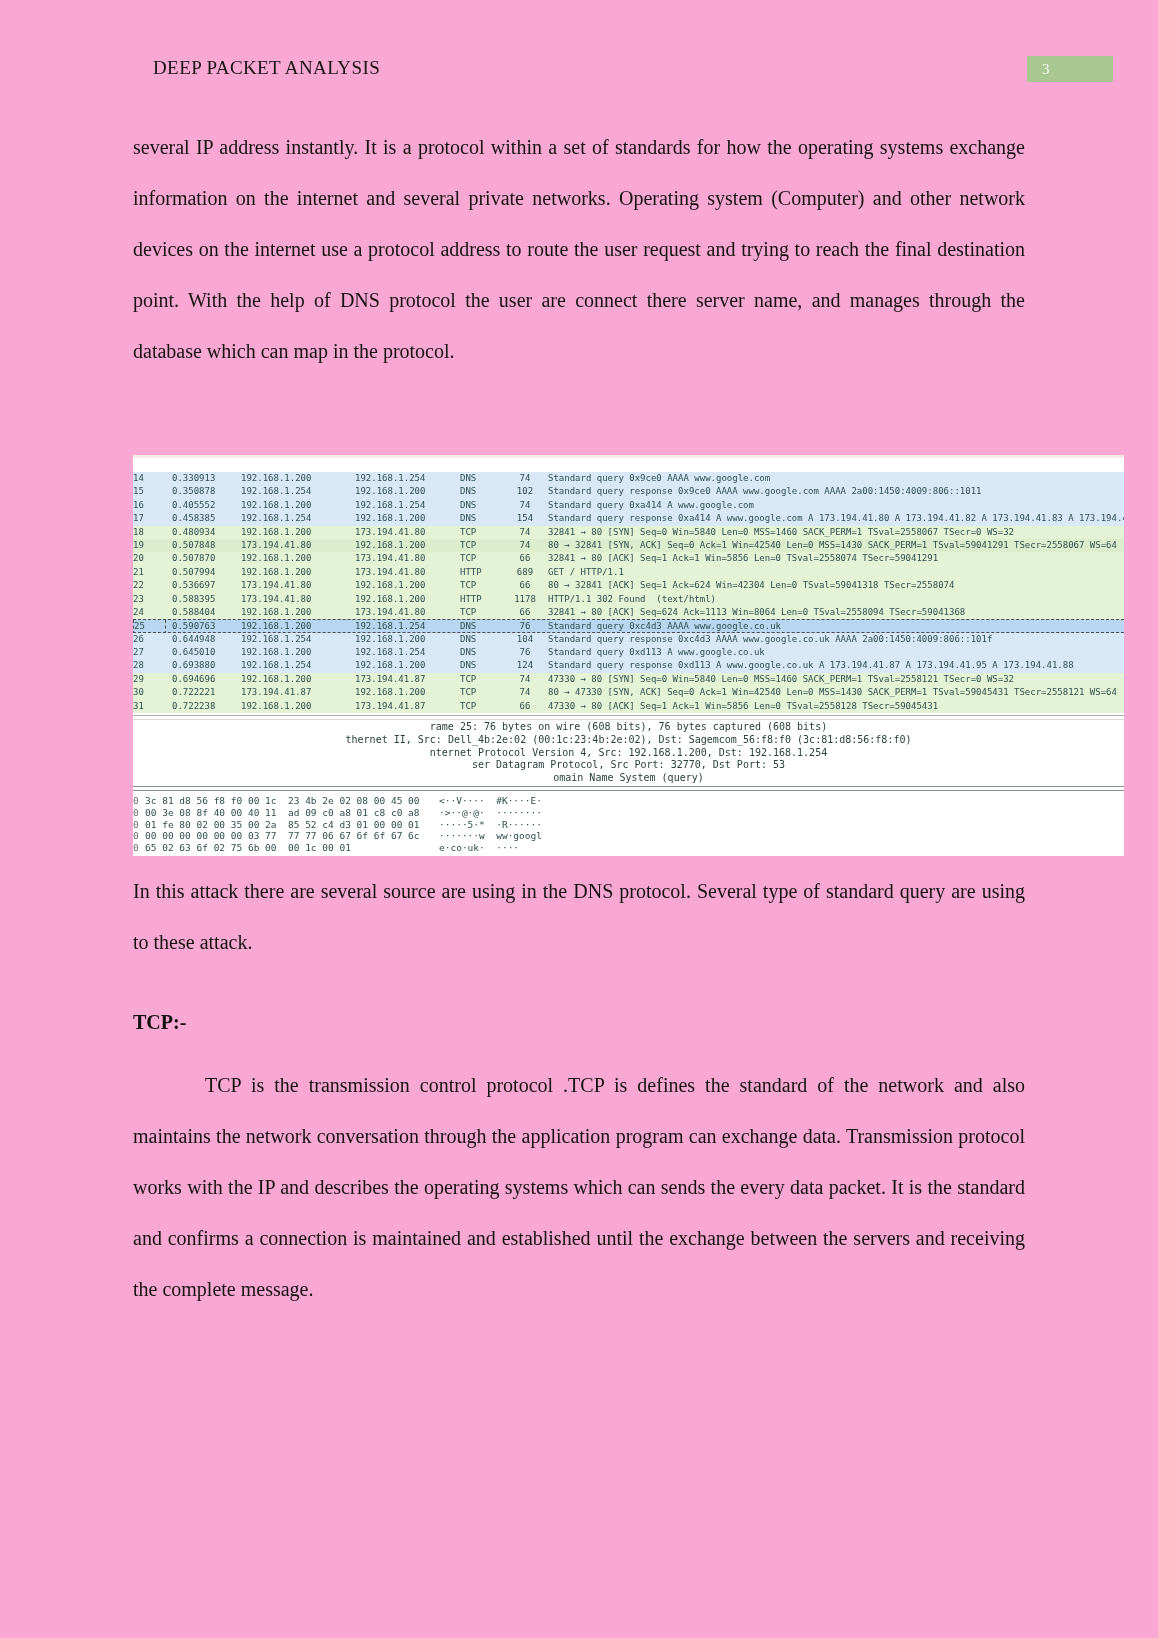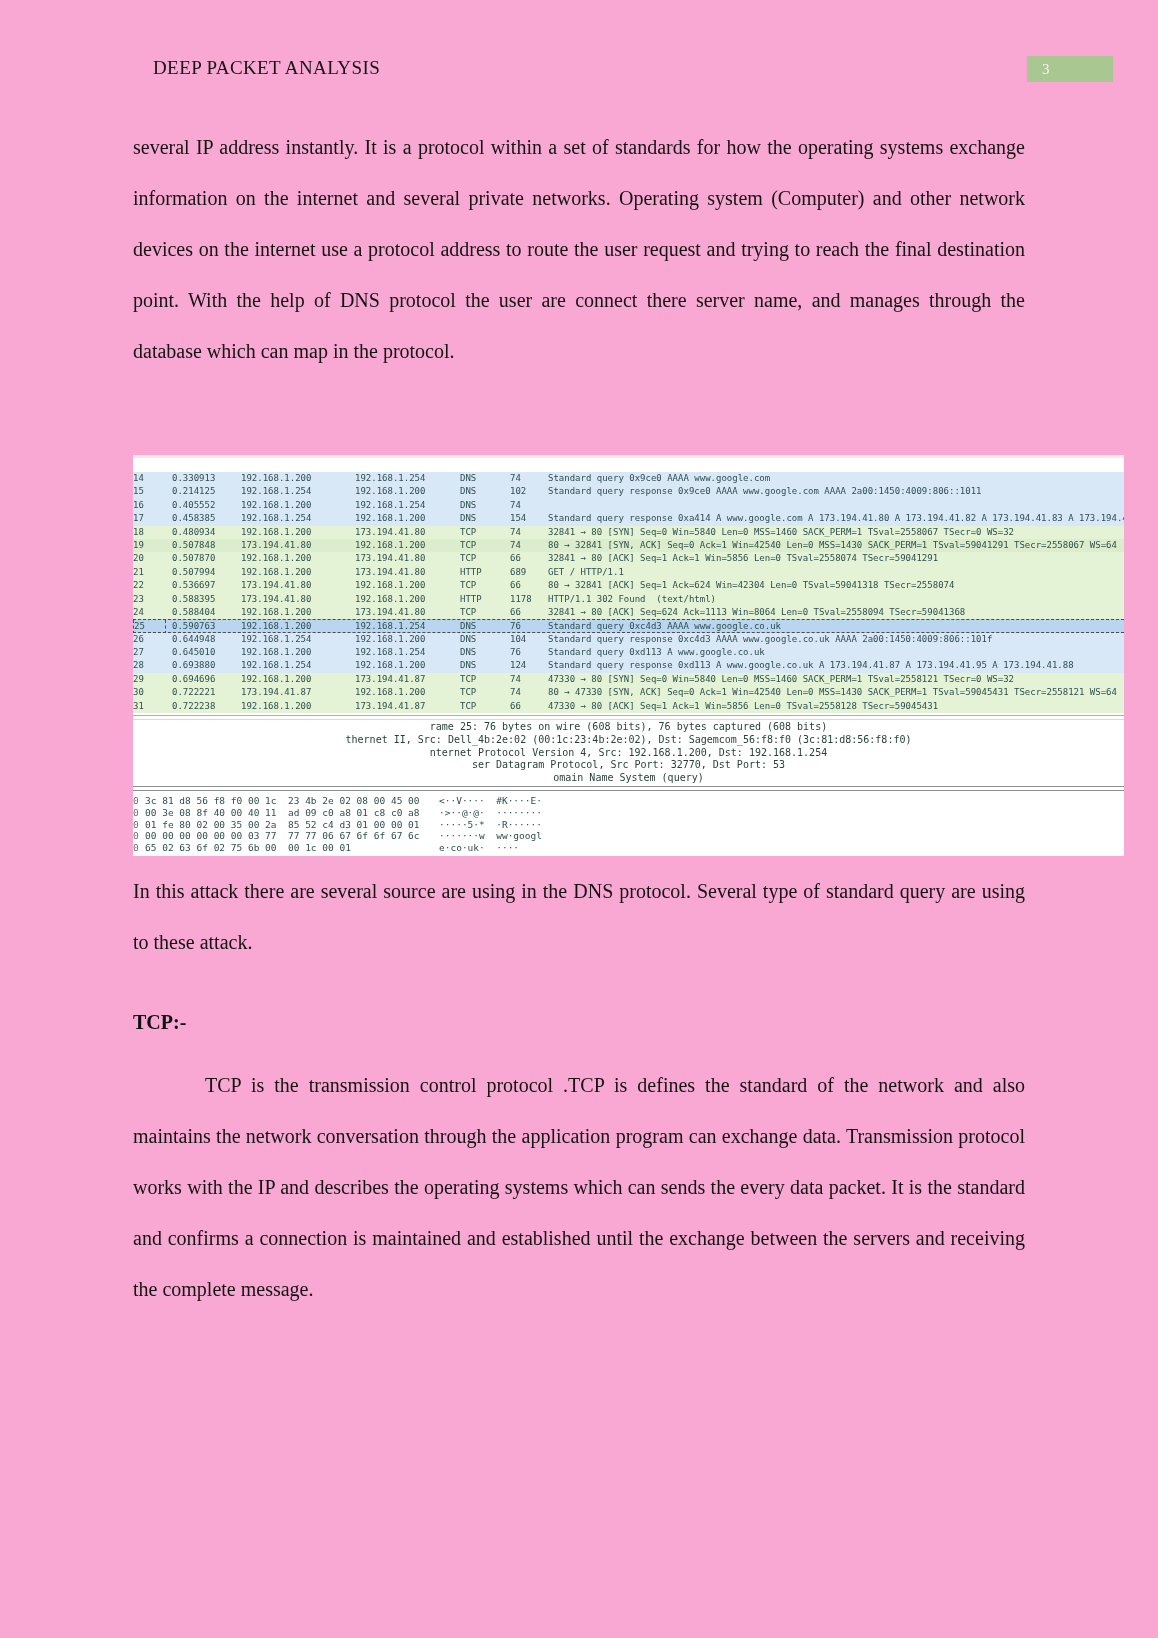--- a/index.html
+++ b/index.html
@@ -23,21 +23,21 @@
   .plist{position:absolute;top:17px;left:0;right:0;}
   .prow{display:grid;grid-template-columns:33px 75px 114px 105px 50px 30px 1fr;
         height:13.4px;line-height:13.4px;font-size:9px;color:#2f4f4f;white-space:pre;overflow:hidden;box-sizing:border-box;}
   .prow.dns{background:var(--dns,#d9e8f7);}
   .prow.grn{background:var(--grn,#e4f2d5);}
   .prow.alt{background:var(--grnalt,#dcedcd);}
   .prow.selected{background:var(--sel,#b9d5f0);border-top:1px dashed #4a4a4a;border-bottom:1px dashed #4a4a4a;}
   .prow .no{padding-right:3px;box-sizing:border-box;}
   .prow.selected .no{border-left:1px dashed #4a4a4a;border-right:1px dashed #4a4a4a;}
   .prow .time{padding-left:6px;}
-  .prow .len{text-align:left;}
+  .prow .len{text-align:center;}
   .prow .info{padding-left:8px;overflow:hidden;}
   .sep1{position:absolute;top:260px;left:0;right:0;height:3px;border-top:1px solid #a9aeb4;border-bottom:1px solid #d7dadd;}
   .details{position:absolute;top:266px;left:0;right:0;font-size:10px;line-height:12.8px;color:#26413a;white-space:pre;overflow:hidden;text-align:center;}
   .sep2{position:absolute;top:331px;left:0;right:0;height:3px;border-top:1px solid #8b9094;border-bottom:1px solid #8b9094;}
   .hexpane{position:absolute;top:340px;left:0;right:0;font-size:9.5px;line-height:11.8px;color:#2f4f4f;}
   .hexline{display:grid;grid-template-columns:12px 294px 1fr;white-space:pre;overflow:hidden;}
   .hexline .ofs{color:#6b6f73;}
 </style>
 </head>
 <body>
@@ -48,22 +48,22 @@
   <div class="hdr-badge">
     <span>3</span>
   </div>
 
   <p class="body p1">several IP address instantly. It is a protocol within a set of standards for how the operating systems exchange information on the internet and several private networks. Operating system (Computer) and other network devices on the internet use a protocol address to route the user request and trying to reach the final destination point. With the help of DNS protocol the user are connect there server name, and manages through the database which can map in the protocol.</p>
 
   <div class="capture">
     <div class="clip-row"></div>
     <div class="plist" id="plist">
         <div class="prow dns"><span class="no">14</span><span class="time">0.330913</span><span class="src">192.168.1.200</span><span class="dst">192.168.1.254</span><span class="proto">DNS</span><span class="len">74</span><span class="info">Standard query 0x9ce0 AAAA www.google.com</span></div>
-        <div class="prow dns"><span class="no">15</span><span class="time">0.214125</span><span class="src">192.168.1.254</span><span class="dst">192.168.1.200</span><span class="proto">DNS</span><span class="len">102</span><span class="info">Standard query response 0x9ce0 AAAA www.google.com AAAA 2a00:1450:4009:806::1011</span></div>
-        <div class="prow dns"><span class="no">16</span><span class="time">0.405552</span><span class="src">192.168.1.200</span><span class="dst">192.168.1.254</span><span class="proto">DNS</span><span class="len">74</span></div>
+        <div class="prow dns"><span class="no">15</span><span class="time">0.350878</span><span class="src">192.168.1.254</span><span class="dst">192.168.1.200</span><span class="proto">DNS</span><span class="len">102</span><span class="info">Standard query response 0x9ce0 AAAA www.google.com AAAA 2a00:1450:4009:806::1011</span></div>
+        <div class="prow dns"><span class="no">16</span><span class="time">0.405552</span><span class="src">192.168.1.200</span><span class="dst">192.168.1.254</span><span class="proto">DNS</span><span class="len">74</span><span class="info">Standard query 0xa414 A www.google.com</span></div>
         <div class="prow dns"><span class="no">17</span><span class="time">0.458385</span><span class="src">192.168.1.254</span><span class="dst">192.168.1.200</span><span class="proto">DNS</span><span class="len">154</span><span class="info">Standard query response 0xa414 A www.google.com A 173.194.41.80 A 173.194.41.82 A 173.194.41.83 A 173.194.4..</span></div>
         <div class="prow grn"><span class="no">18</span><span class="time">0.480934</span><span class="src">192.168.1.200</span><span class="dst">173.194.41.80</span><span class="proto">TCP</span><span class="len">74</span><span class="info">32841 → 80 [SYN] Seq=0 Win=5840 Len=0 MSS=1460 SACK_PERM=1 TSval=2558067 TSecr=0 WS=32</span></div>
         <div class="prow grn alt"><span class="no">19</span><span class="time">0.507848</span><span class="src">173.194.41.80</span><span class="dst">192.168.1.200</span><span class="proto">TCP</span><span class="len">74</span><span class="info">80 → 32841 [SYN, ACK] Seq=0 Ack=1 Win=42540 Len=0 MSS=1430 SACK_PERM=1 TSval=59041291 TSecr=2558067 WS=64</span></div>
         <div class="prow grn"><span class="no">20</span><span class="time">0.507870</span><span class="src">192.168.1.200</span><span class="dst">173.194.41.80</span><span class="proto">TCP</span><span class="len">66</span><span class="info">32841 → 80 [ACK] Seq=1 Ack=1 Win=5856 Len=0 TSval=2558074 TSecr=59041291</span></div>
         <div class="prow grn"><span class="no">21</span><span class="time">0.507994</span><span class="src">192.168.1.200</span><span class="dst">173.194.41.80</span><span class="proto">HTTP</span><span class="len">689</span><span class="info">GET / HTTP/1.1</span></div>
         <div class="prow grn"><span class="no">22</span><span class="time">0.536697</span><span class="src">173.194.41.80</span><span class="dst">192.168.1.200</span><span class="proto">TCP</span><span class="len">66</span><span class="info">80 → 32841 [ACK] Seq=1 Ack=624 Win=42304 Len=0 TSval=59041318 TSecr=2558074</span></div>
         <div class="prow grn"><span class="no">23</span><span class="time">0.588395</span><span class="src">173.194.41.80</span><span class="dst">192.168.1.200</span><span class="proto">HTTP</span><span class="len">1178</span><span class="info">HTTP/1.1 302 Found  (text/html)</span></div>
         <div class="prow grn"><span class="no">24</span><span class="time">0.588404</span><span class="src">192.168.1.200</span><span class="dst">173.194.41.80</span><span class="proto">TCP</span><span class="len">66</span><span class="info">32841 → 80 [ACK] Seq=624 Ack=1113 Win=8064 Len=0 TSval=2558094 TSecr=59041368</span></div>
         <div class="prow dns selected"><span class="no">25</span><span class="time">0.590763</span><span class="src">192.168.1.200</span><span class="dst">192.168.1.254</span><span class="proto">DNS</span><span class="len">76</span><span class="info">Standard query 0xc4d3 AAAA www.google.co.uk</span></div>
         <div class="prow dns"><span class="no">26</span><span class="time">0.644948</span><span class="src">192.168.1.254</span><span class="dst">192.168.1.200</span><span class="proto">DNS</span><span class="len">104</span><span class="info">Standard query response 0xc4d3 AAAA www.google.co.uk AAAA 2a00:1450:4009:806::101f</span></div>

